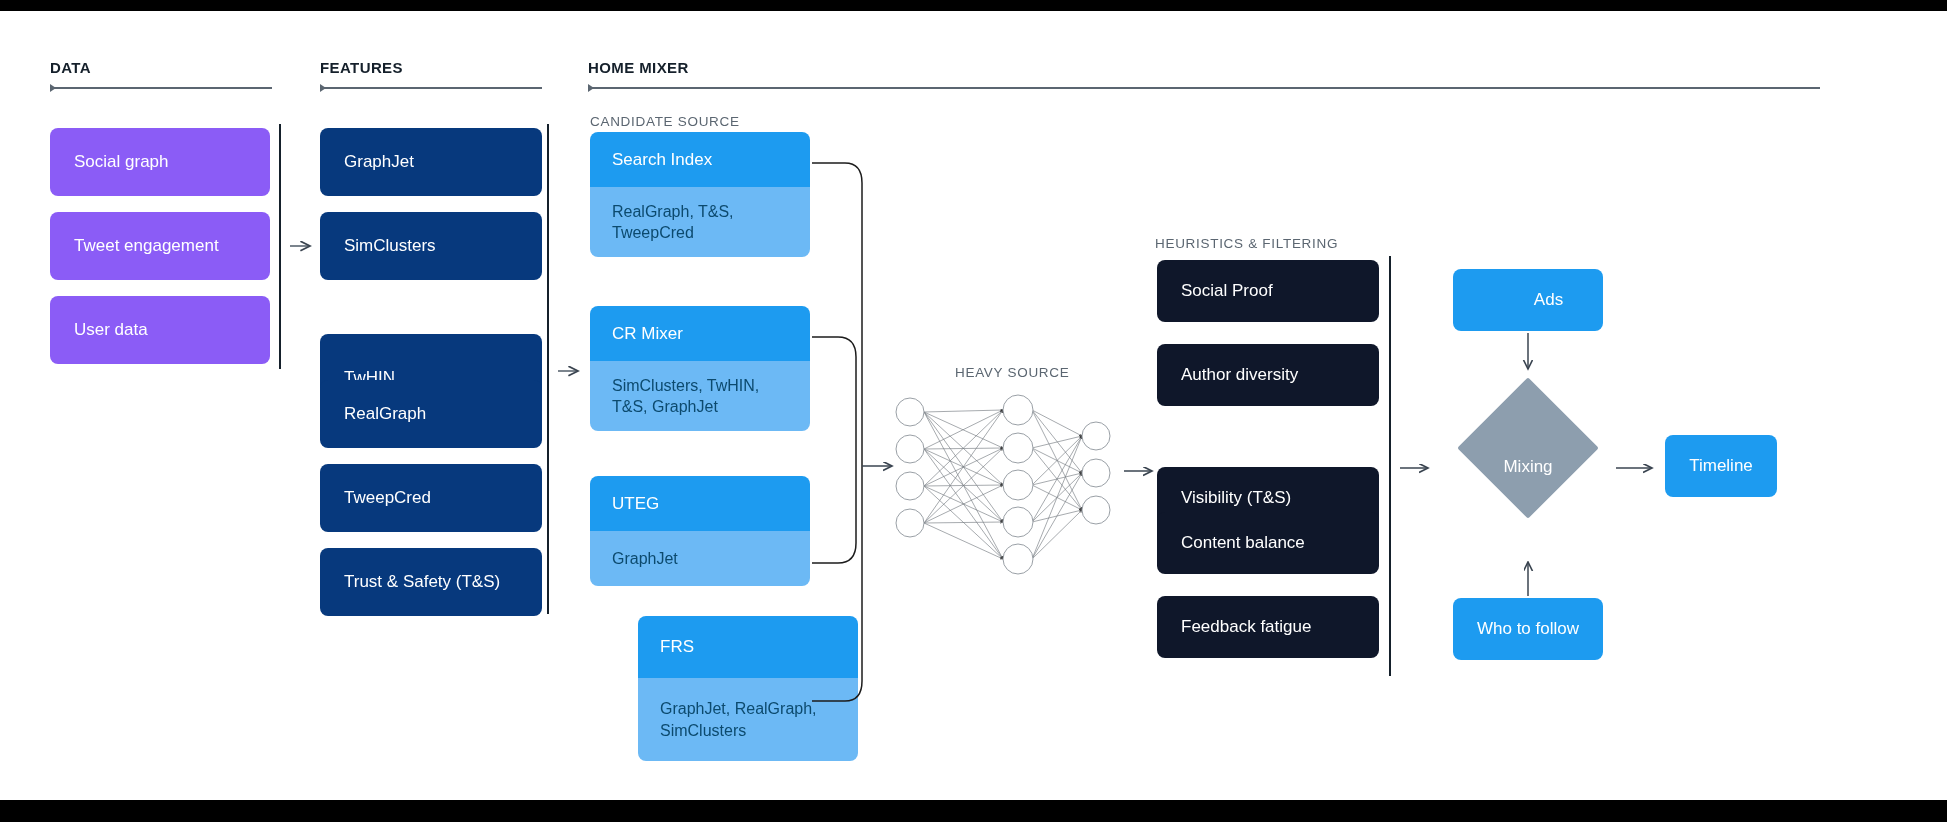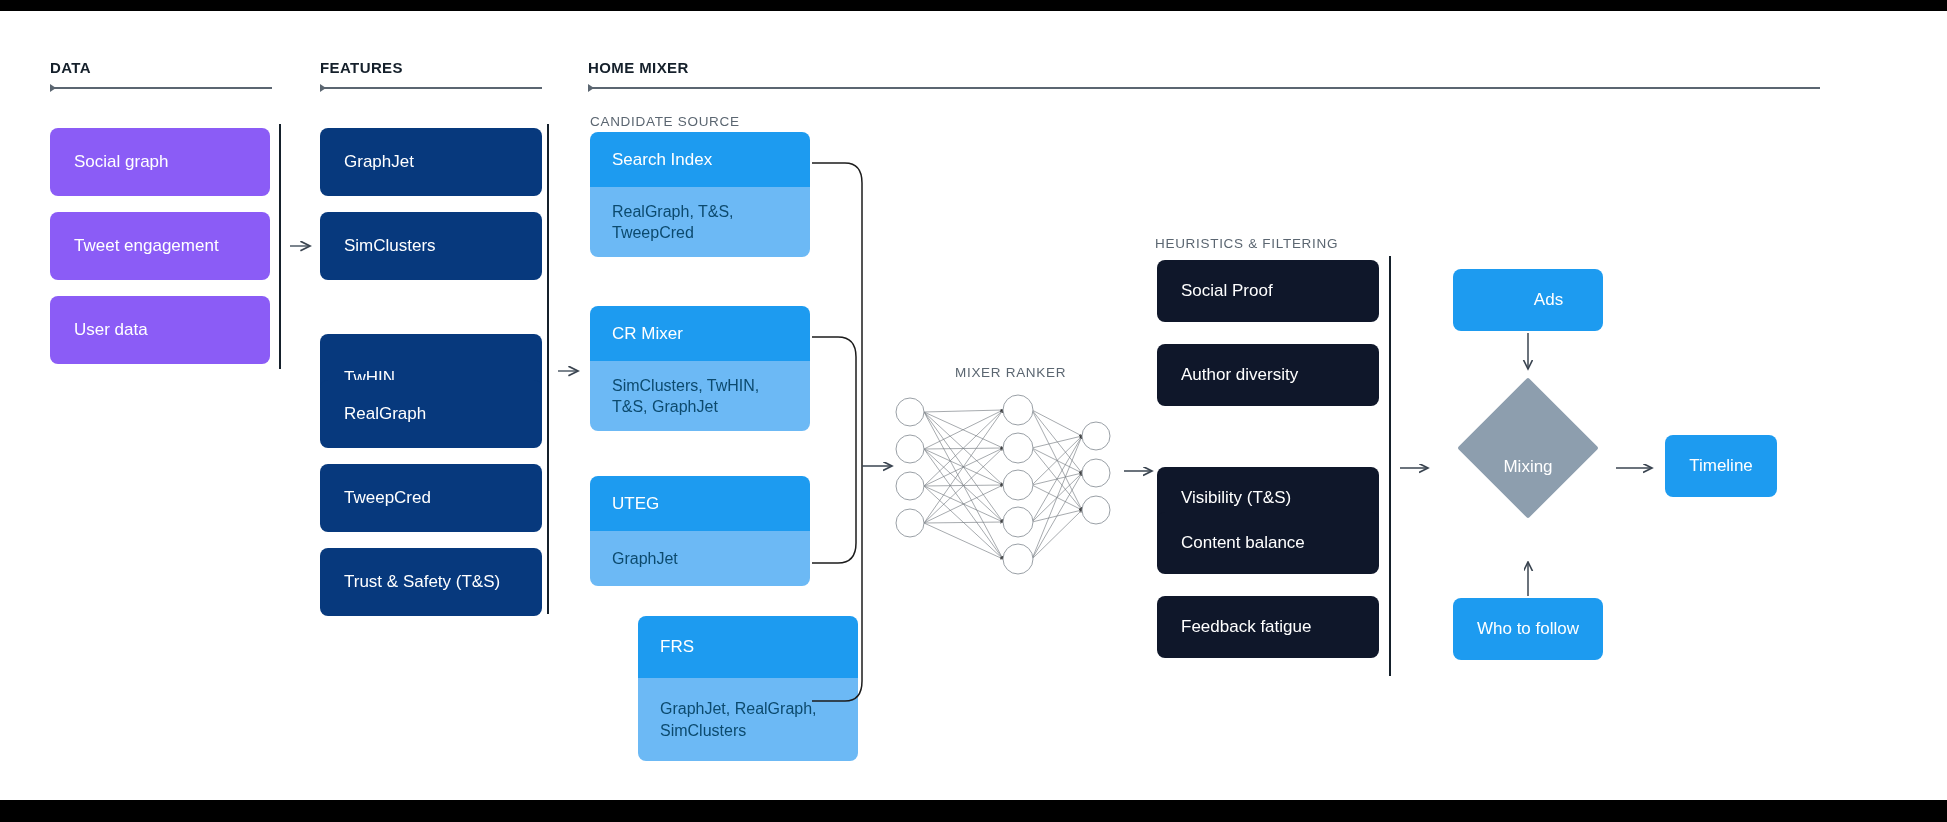--- a/index.html
+++ b/index.html
@@ -173,21 +173,21 @@
     <div class="tailcap"></div>
   </div>
 
   <div class="sec-label" style="left:588px; top:48px;">HOME MIXER</div>
   <div class="sec-arrow" style="left:588px; top:72px; width:1232px;">
     <div class="shaft"></div>
     <div class="tailcap"></div>
   </div>
 
   <div class="sub-label" style="left:590px; top:103px;">CANDIDATE SOURCE</div>
-  <div class="sub-label" style="left:955px; top:354px;">MIXER RANKER</div>
+  <div class="sub-label" style="left:955px; top:354px;">HEAVY SOURCE</div>
   <div class="sub-label" style="left:1155px; top:225px;">HEURISTICS &amp; FILTERING</div>
 
   <div class="divider" style="left:279px; top:113px; height:245px;"></div>
   <div class="divider" style="left:547px; top:113px; height:490px;"></div>
   <div class="divider" style="left:1389px; top:245px; height:420px;"></div>
 
   <div class="box data" style="left:50px; top:117px; width:220px; height:68px;">
     <span>Social graph</span>
   </div>
   <div class="box data" style="left:50px; top:201px; width:220px; height:68px;">

